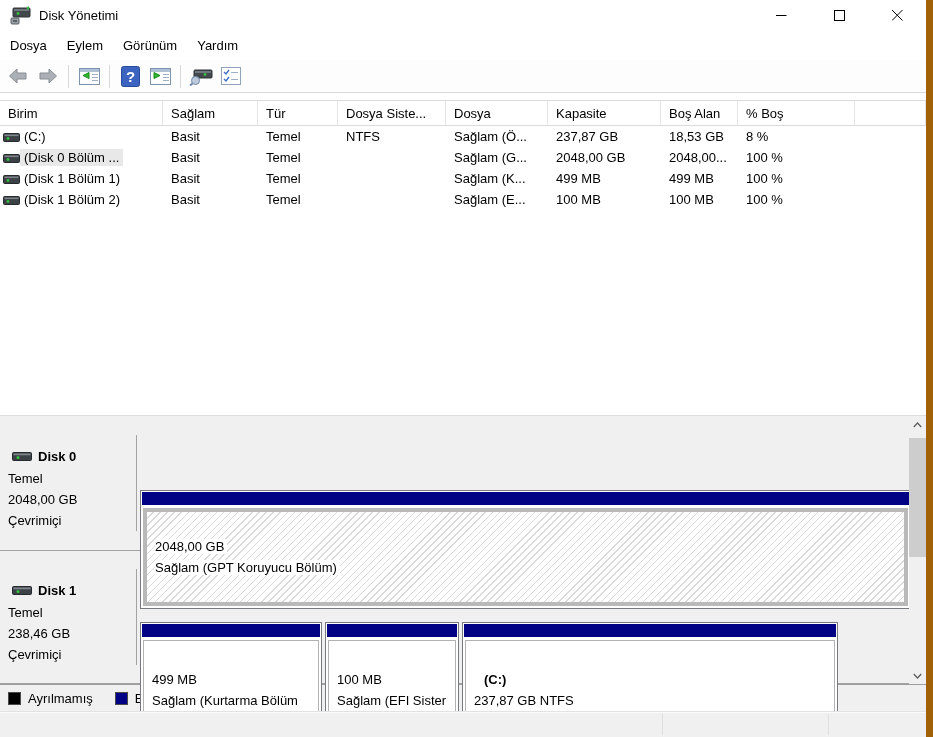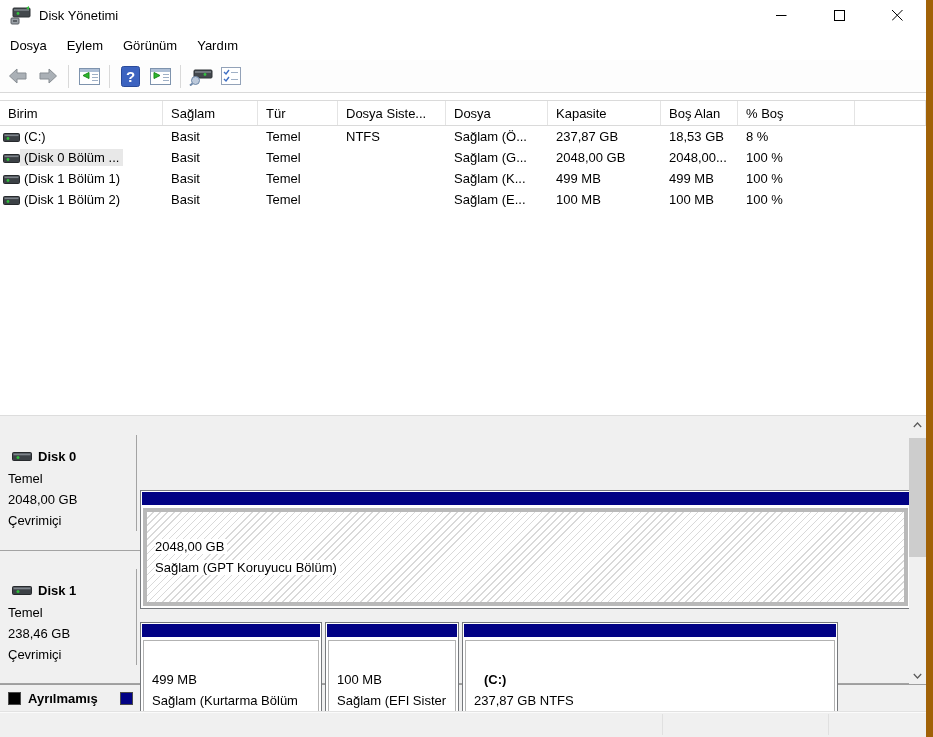--- a/index.html
+++ b/index.html
@@ -60,21 +60,21 @@
   .part-body.hatched div span { background:#fff; padding-right:3px; }
   .p-bold { font-weight:bold; padding-left:10px; }
   
   .vscroll { position:absolute; top:0; right:0; width:17px; height:268px; background:#f0f0f0; }
   .vs-arrow { height:17px; display:flex; align-items:center; justify-content:center; }
   .vs-arrow.down { position:absolute; bottom:0; left:0; right:0; }
   .vs-thumb { position:absolute; left:0; right:0; top:22px; height:119px; background:#cdcdcd; }
   
   .legendbar { height:27px; background:#f0f0f0; border-top:1px solid #9e9e9e; display:flex; align-items:center; padding-left:8px; }
   .swatch { width:13px; height:13px; border:1px solid #4a4a4a; margin-right:7px; flex:0 0 auto; }
-  .legend-item { display:flex; align-items:center; margin-right:22px;font-weight:bold; }
+  .legend-item { display:flex; align-items:center; margin-right:22px; }
   
   .statusbar { height:26px; background:#f0f0f0; border-top:1px solid #e2e2e2; box-shadow:inset 0 1px 0 #fbfbfb; position:relative; }
   .sb-div { position:absolute; top:2px; bottom:2px; width:1px; background:#e0e0e0; }
 </style>
 </head>
 <body>
 
 <div class="window">
 
   <div class="titlebar">

